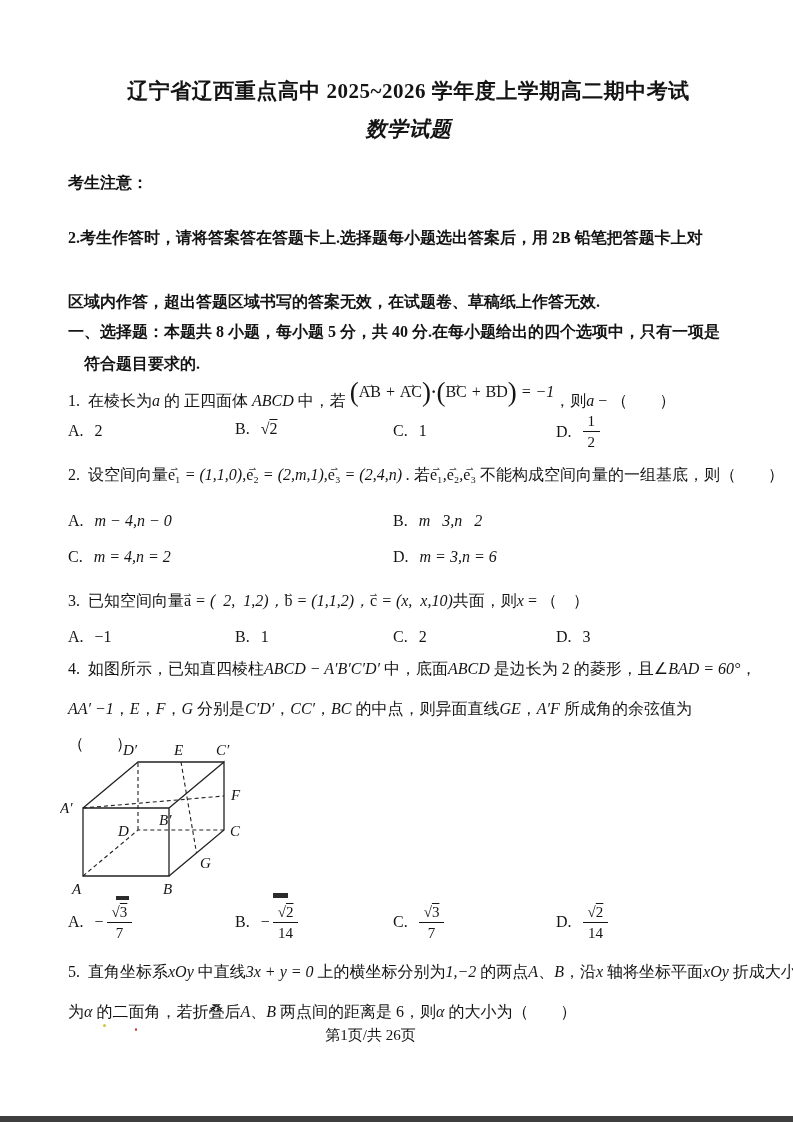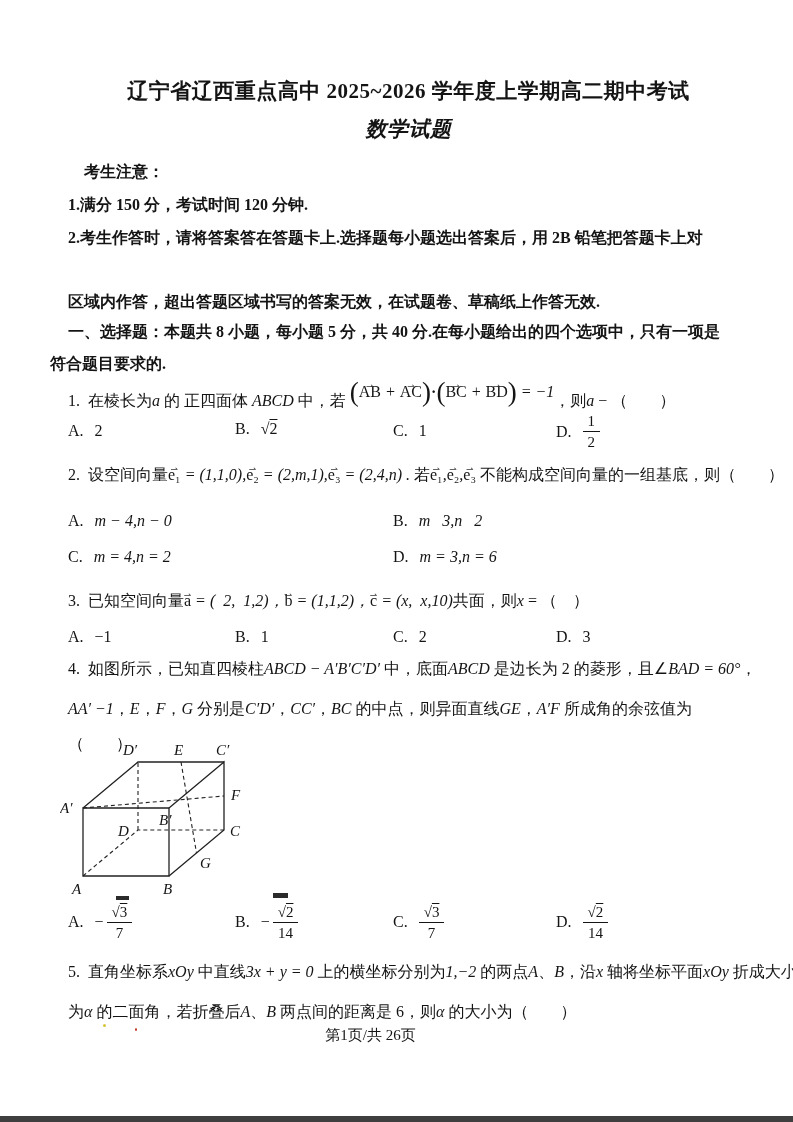--- a/index.html
+++ b/index.html
@@ -33,27 +33,26 @@
   .footer{position:absolute;left:0;top:1026px;width:741px;text-align:center;font-size:15px;}
 </style>
 </head>
 <body>
 
 <div class="page">
 
   <div class="line ctr title" style="top:80px;">辽宁省辽西重点高中 2025~2026 学年度上学期高二期中考试</div>
   <div class="line ctr title" style="top:118px;font-style:italic;">数学试题</div>
 
-  <div class="line b" style="left:68px;top:161px;margin-left:16px;">考生注意：</div>
-  <div class="line b" style="left:68px;top:194px;">1.满分 150 分，考试时间 120 分钟.</div>
+  <div class="line b" style="left:68px;top:172px;">考生注意：</div>
   <div class="line b" style="left:68px;top:227px;">2.考生作答时，请将答案答在答题卡上.选择题每小题选出答案后，用 2B 铅笔把答题卡上对</div>
   <div class="line b" style="left:68px;top:291px;">区域内作答，超出答题区域书写的答案无效，在试题卷、草稿纸上作答无效.</div>
 
   <div class="line b" style="left:68px;top:321px;">一、选择题：本题共 8 小题，每小题 5 分，共 40 分.在每小题给出的四个选项中，只有一项是</div>
-  <div class="line b" style="left:50px;top:353px;">符合题目要求的.</div>
+  <div class="line b" style="left:84px;top:353px;">符合题目要求的.</div>
 
   <div class="line" style="left:68px;top:388px;"><span>1.  在棱长为</span><span class="m">a</span><span> 的 正四面体 </span><span class="m">ABCD</span><span> 中，若 </span><span class="bp raise">(</span><span class="raise vec">AB</span><span class="raise m"> + </span><span class="raise vec">AC</span><span class="bp raise">)</span><span class="raise b">·</span><span class="bp raise">(</span><span class="raise vec">BC</span><span class="raise m"> + </span><span class="raise vec">BD</span><span class="bp raise">)</span><span class="raise m"> = −1</span><span>，则</span><span class="m">a</span><span> − （　　）</span></div>
   <div class="opt" style="left:68px;top:422px;"><span class="opt-label">A.</span><span><span>2</span></span></div>
   <div class="opt" style="left:235px;top:420px;"><span class="opt-label">B.</span><span><span><span>√</span><span class="rad">2</span></span></span></div>
   <div class="opt" style="left:393px;top:422px;"><span class="opt-label">C.</span><span><span>1</span></span></div>
   <div class="opt" style="left:556px;top:412px;"><span class="opt-label">D.</span><span><span class="fracwrap"><span class="frac"><span class="num">1</span><span class="den">2</span></span></span></span></div>
 
   <div class="line" style="left:68px;top:464px;"><span>2.  设空间向量</span><span class="vec">e₁</span><span class="m"> = (1,1,0),</span><span class="vec">e₂</span><span class="m"> = (2,m,1),</span><span class="vec">e₃</span><span class="m"> = (2,4,n) . </span><span>若</span><span class="vec">e₁</span><span class="m">,</span><span class="vec">e₂</span><span class="m">,</span><span class="vec">e₃</span><span> 不能构成空间向量的一组基底，则（　　）</span></div>
   <div class="opt" style="left:68px;top:512px;"><span class="opt-label">A.</span><span><span class="m">m − 4,n − 0</span></span></div>
   <div class="opt" style="left:393px;top:512px;"><span class="opt-label">B.</span><span><span class="m">m   3,n   2</span></span></div>

